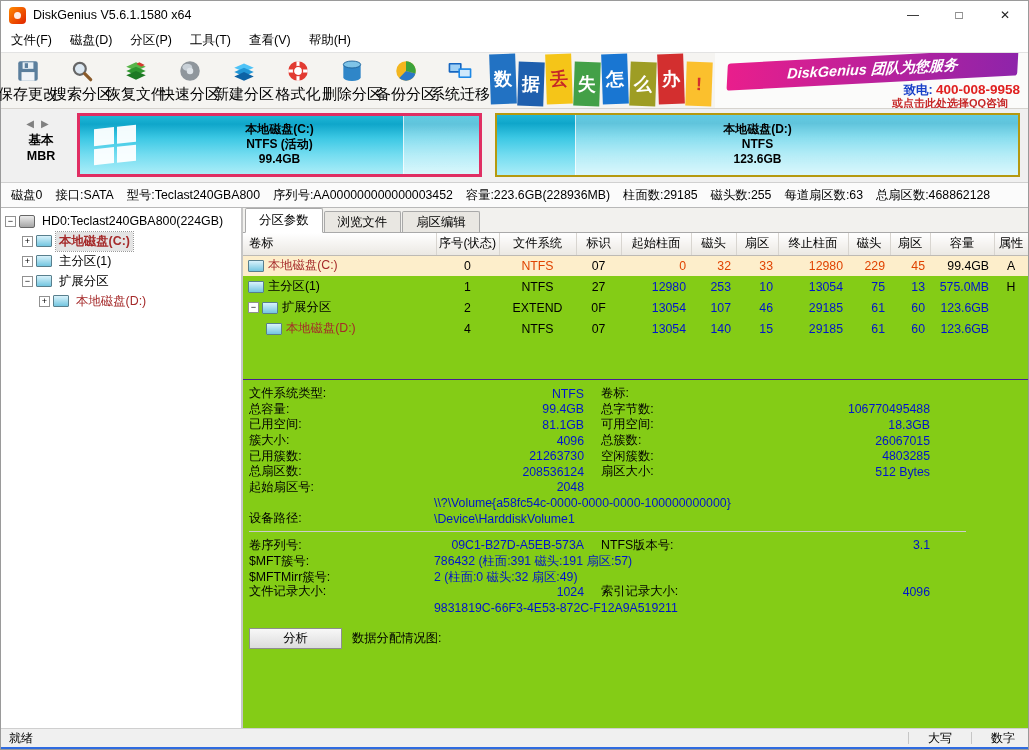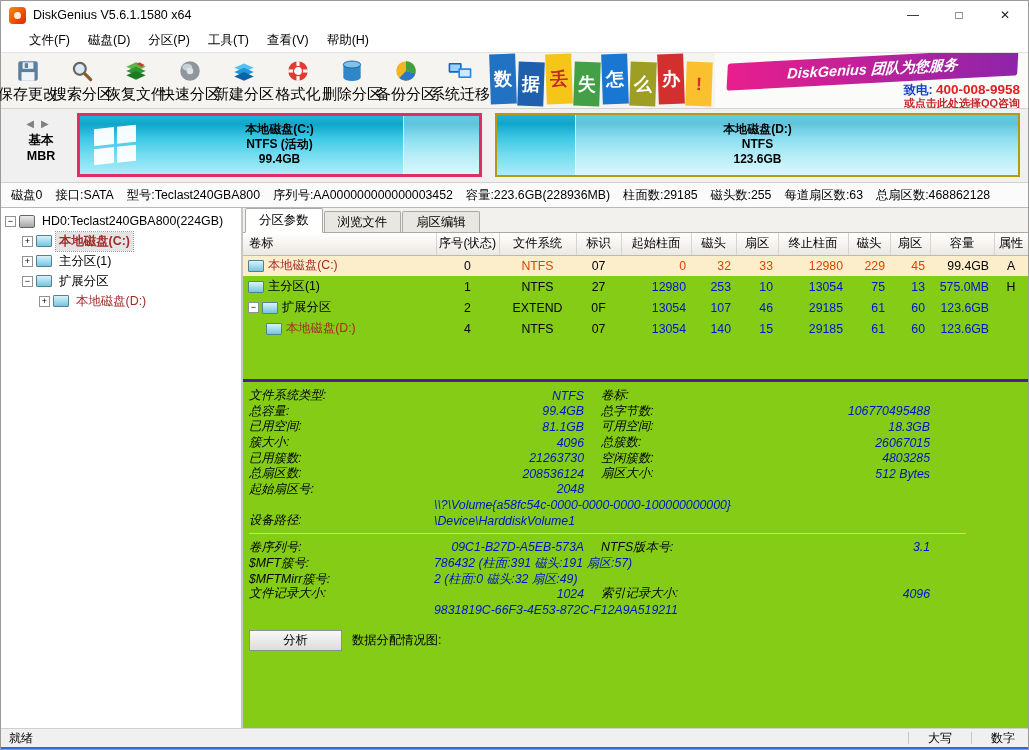--- a/index.html
+++ b/index.html
@@ -9,39 +9,39 @@
 
   
   .titlebar { height:28px; background:#fff; display:flex; align-items:center; padding-left:8px; flex:0 0 auto; }
   .app-icon { width:17px; height:17px; border-radius:4px; background:linear-gradient(135deg,#ff8a00,#e02300); position:relative; }
   .app-icon::after { content:''; position:absolute; inset:5px; border-radius:50%; background:#fff; opacity:.9; }
   .title-text { margin-left:7px; font-size:12.5px; }
   .win-controls { margin-left:auto; display:flex; height:100%; }
   .win-btn { width:46px; display:flex; align-items:center; justify-content:center; font-size:12px; color:#222; }
 
   
-  .menubar { height:24px; background:#fff; display:flex; align-items:center; padding-left:19px; border-bottom:1px solid #e3e3e3; flex:0 0 auto; }
+  .menubar { height:24px; background:#fff; display:flex; align-items:center; padding-left:1px; border-bottom:1px solid #e3e3e3; flex:0 0 auto; }
   .menu-item { padding:3px 9px; font-size:12.5px; }
 
   
   .toolbar { height:56px; background:#f5f4f1; display:flex; align-items:stretch; border-bottom:1px solid #d6d3ce; flex:0 0 auto; }
   .tb-buttons { display:flex; }
   .tbtn { width:54px; display:flex; flex-direction:column; align-items:center; justify-content:center; gap:1px; }
   .ticon svg { width:26px; height:26px; display:block; }
   .tbl { font-size:15px; white-space:nowrap; }
   .ad-tiles { display:flex; align-items:center; padding:0 2px; }
   .tile { width:26px; height:50px; margin:0 1px; display:inline-flex; align-items:center; justify-content:center; font-size:18px; font-weight:bold; }
   .tile:nth-child(odd){ transform:translateY(-2px) rotate(-2deg); }
   .tile:nth-child(even){ transform:translateY(3px) rotate(2deg); height:44px; }
   .service { position:relative; flex:1; background:#fbfbfa; overflow:hidden; }
   .ribbon { position:absolute; top:3px; left:12px; right:10px; padding:4px 0; text-align:center; color:#fff; font-weight:bold; font-style:italic; font-size:14.5px; background:linear-gradient(90deg,#e91e8c,#8e24aa); transform:rotate(-3deg) skewX(-6deg); border-radius:3px; }
   .phone-line { position:absolute; top:29px; right:8px; font-weight:bold; }
   .phone-label { color:#1940c8; font-size:12.5px; }
   .phone-number { color:#e02020; font-size:13.5px; }
-  .qq-line { position:absolute; top:43px; right:8px; color:#c62828; font-size:11px; font-weight:bold; }
+  .qq-line { position:absolute; top:43px; right:20px; color:#c62828; font-size:11px; font-weight:bold; }
 
   
   .diskarea { height:74px; background:#f0f0f0; display:flex; align-items:center; padding:4px 8px 6px 4px; border-bottom:1px solid #d0d0d0; flex:0 0 auto; }
   .disk-nav { width:72px; text-align:center; align-self:stretch; padding-top:5px; }
   .nav-arrows { color:#808080; font-size:10px; letter-spacing:7px; margin-bottom:3px; }
   .nav-line { font-size:12.5px; line-height:16px; font-weight:bold; }
   .bars { flex:1; display:flex; gap:13px; height:64px; }
   .pbar { position:relative; flex:1; border:2px solid #b5990f; background:#fff; }
   .pbar.selected { flex:0 0 405px; border:3px solid #e02e63; }
   .pbar-inner { position:absolute; inset:0; background:linear-gradient(180deg,#1fb6d6 0%,#0fa6ca 14%,#3cc8e4 38%,#72dcf0 66%,#aaedf8 100%); }
@@ -79,21 +79,21 @@
   .ptable td { height:21px; font-size:12.3px; padding:0; white-space:nowrap; overflow:hidden; }
   .ptable td.r { text-align:right; padding-right:5px; }
   .ptable td.c { text-align:center; }
   .ptable tr.rowsel { background:#fdeecb; }
   .name-cell { display:flex; align-items:center; }
   .vblue { color:#0014cc; }
   .vred { color:#e04300; }
   .vblack { color:#000; }
 
   
-  .details { margin-top:40px; border-top:3px solid #4c1d95; padding:6px 12px 0 6px; flex:0 0 auto;font-style:italic; }
+  .details { margin-top:40px; border-top:1px solid #4c1d95; padding:6px 12px 0 6px; flex:0 0 auto; }
   .drow { display:grid; grid-template-columns:185px 150px 17px 130px 199px; height:15.6px; align-items:center; font-size:12.3px; white-space:nowrap; }
   .dl { color:#000; overflow:hidden; }
   .dv { color:#0014cc; text-align:right; overflow:visible; }
   .dv.dwide { grid-column:2/6; text-align:left; }
   .dsep { height:1px; background:#ccc; margin:5px 50px 5px 0; }
 
   
   .analyze-row { margin-top:13px; display:flex; align-items:center; gap:10px; padding-left:6px; flex:0 0 auto;text-align:center; }
   .analyze-btn { width:93px; height:21px; background:linear-gradient(#f8f8f8,#dcdcdc); border:1px solid #8e8e8e; display:flex; align-items:center; justify-content:center; font-size:12.3px; }
   .analyze-label { font-size:12.3px; }

